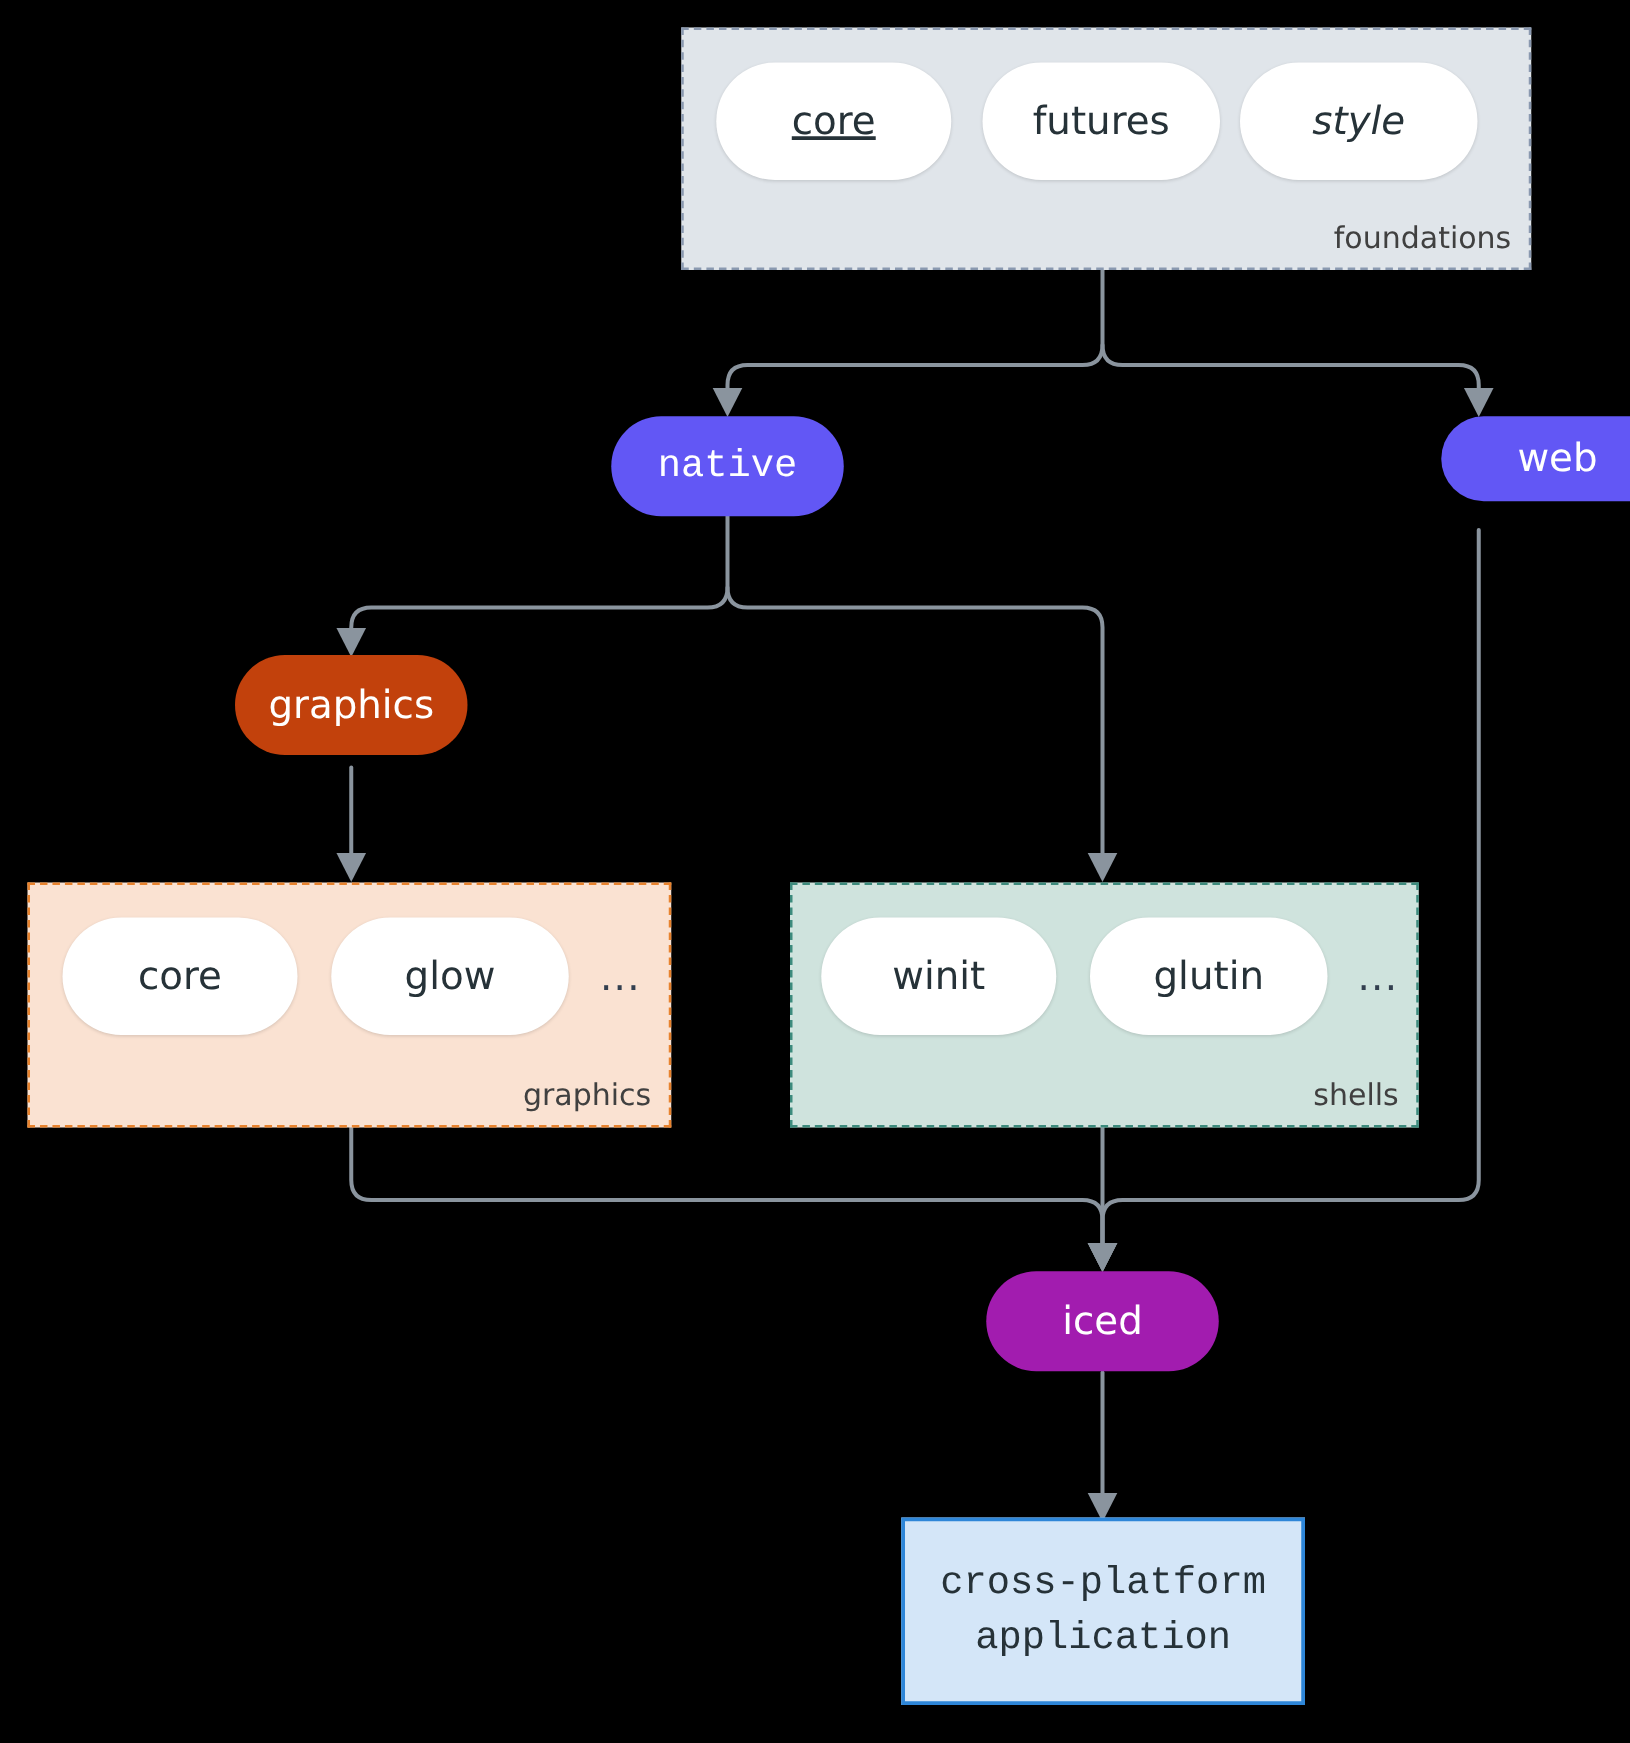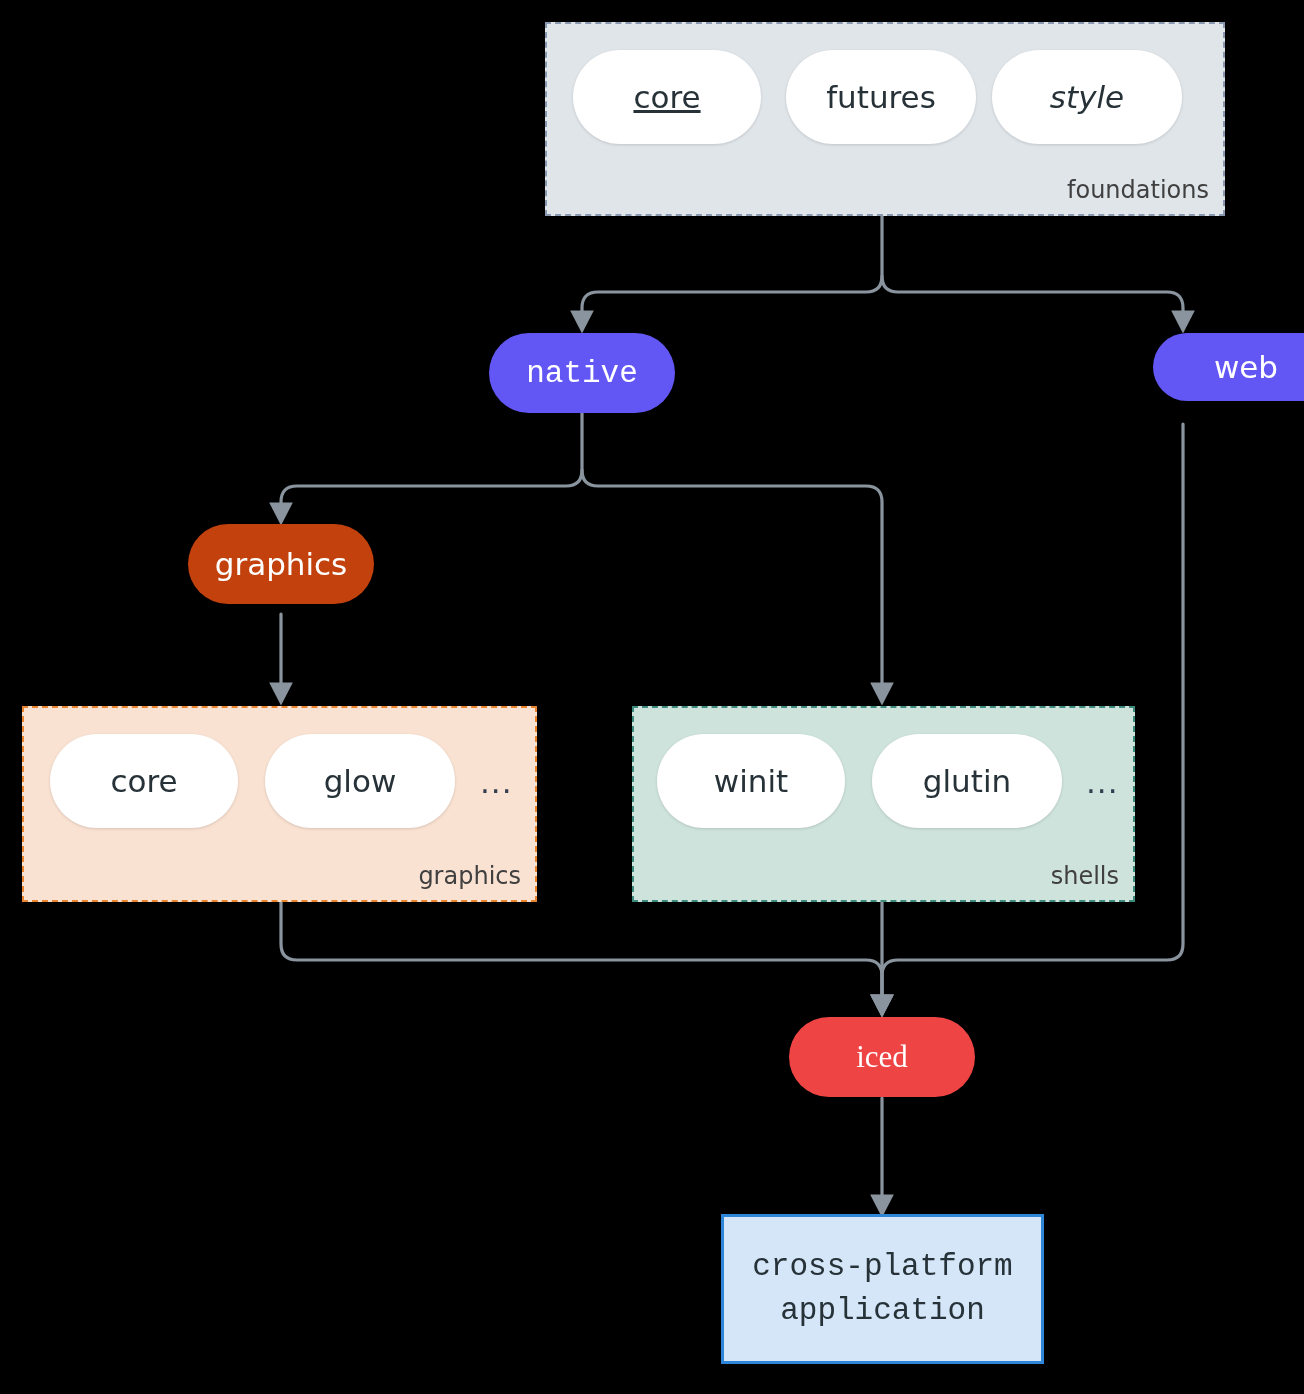--- a/index.html
+++ b/index.html
@@ -73,21 +73,21 @@
     display: flex;
     align-items: center;
     justify-content: center;
     color: #ffffff;
     font-size: 31px;
     border-radius: 48px;
     box-sizing: border-box;
   }
   .node.purple { background: #6257f5; }
   .node.orange { background: #c2410c; }
-  .node.blue   { background: #ef4444; font-family: Liberation Serif, serif; }
+  .node.blue   { background: #a21caf; }
 
   
   .ellipsis {
     position: absolute;
     color: #333f4f;
     font-size: 31px;
     letter-spacing: 1px;
   }
 
   

